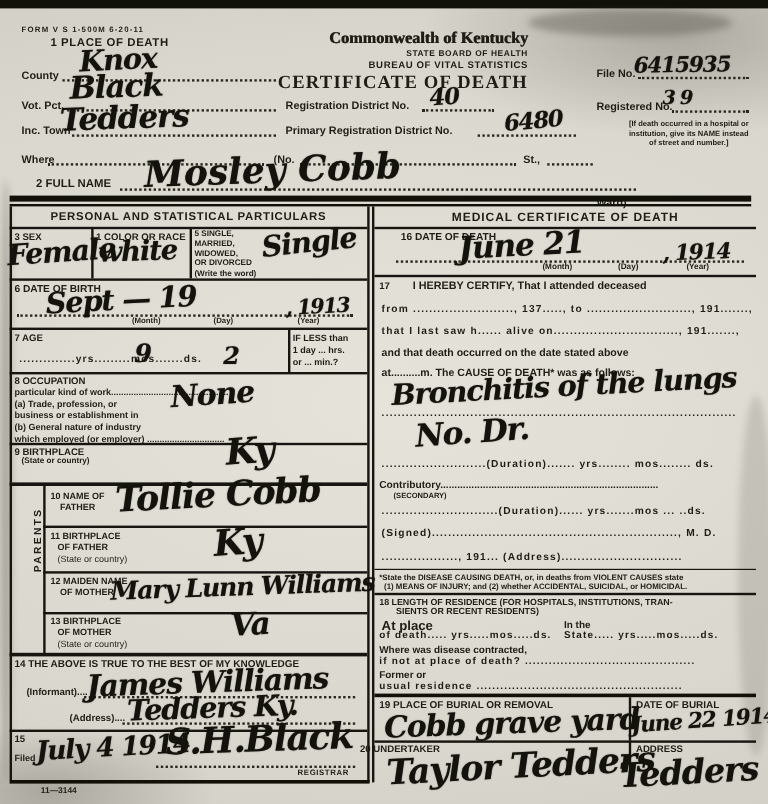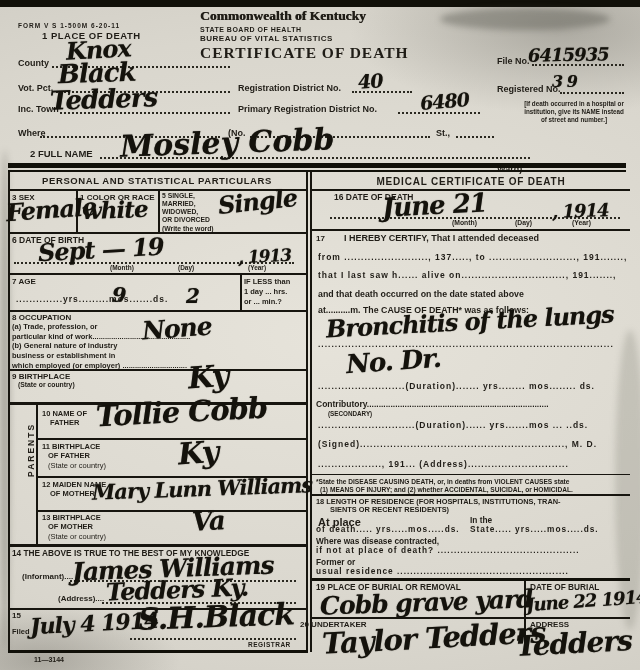--- a/index.html
+++ b/index.html
@@ -31,21 +31,21 @@
 <body>
 
 <div class="bar" style="left:0;top:0;width:640px;height:7px;"></div>
 <div class="blot" style="left:440px;top:8px;width:170px;height:22px;background:rgba(70,68,60,.35);"></div>
 <div class="blot" style="left:0px;top:150px;width:10px;height:500px;background:rgba(60,58,50,.30);"></div>
 <div class="blot" style="left:615px;top:330px;width:30px;height:300px;background:rgba(120,118,108,.25);"></div>
 
 <div class="abs print tiny" style="left:18px;top:22px;letter-spacing:1px;">FORM  V  S  1-500M    6-20-11</div>
 <div class="abs print" style="left:42px;top:31px;font-size:9.5px;letter-spacing:.5px;">1 PLACE OF DEATH</div>
 
-<div class="abs" style="left:200px;top:8px;width:240px;text-align:left;">
+<div class="abs" style="left:200px;top:24px;width:240px;text-align:right;">
   <div class="print serif" style="font-size:13.5px;text-shadow:.6px 0 #201d17;">Commonwealth of Kentucky</div>
   <div class="print" style="font-size:7px;margin-top:2px;letter-spacing:.5px;">STATE BOARD OF HEALTH</div>
   <div class="print" style="font-size:8px;letter-spacing:.5px;">BUREAU OF VITAL STATISTICS</div>
   <div class="print serif" style="font-size:15.5px;letter-spacing:1px;margin-top:1px;">CERTIFICATE OF DEATH</div>
 </div>
 
 <div class="abs print" style="left:497px;top:56px;font-size:9px;">File No.</div>
 <span class="abs leader" style="left:532px;top:64px;width:92px;"></span>
 <div class="hw" style="left:528px;top:46px;font-size:18px;transform:rotate(-1deg);">6415935</div>
 
@@ -127,27 +127,27 @@
 <div class="vline" style="left:240px;top:274px;height:36px;"></div>
 <div class="abs print" style="left:244px;top:277px;font-size:7.5px;line-height:1.3;">
   <div>IF LESS than</div>
   <div>1 day ... hrs.</div>
   <div>or ... min.?</div>
 </div>
 <div class="hline" style="left:8px;top:310px;width:298px;"></div>
 
 <div class="abs print" style="left:12px;top:313px;font-size:8px;">8 OCCUPATION</div>
 <div class="abs print" style="left:12px;top:322px;font-size:7.5px;line-height:1.3;width:290px;">
+  <div>particular kind of work...............................................</div>
   <div>(a) Trade, profession, or</div>
-  <div>particular kind of work...............................................</div>
 </div>
 <div class="hw" style="left:142px;top:316px;font-size:25px;transform:rotate(-4deg);">None</div>
 <div class="abs print" style="left:12px;top:341px;font-size:7.5px;line-height:1.3;width:290px;">
+  <div>business or establishment in</div>
   <div>(b) General nature of industry</div>
-  <div>business or establishment in</div>
   <div>which employed (or employer) ...............................</div>
 </div>
 <div class="hline" style="left:8px;top:369px;width:298px;"></div>
 
 <div class="abs print" style="left:12px;top:372px;font-size:8px;">9 BIRTHPLACE</div>
 <div class="abs print" style="left:18px;top:381px;font-size:6.8px;">(State or country)</div>
 <div class="hw" style="left:188px;top:362px;font-size:30px;transform:rotate(-4deg);">Ky</div>
 <div class="hline" style="left:8px;top:402px;width:298px;height:3px;"></div>
 
 <div class="vline" style="left:36px;top:405px;height:140px;"></div>

